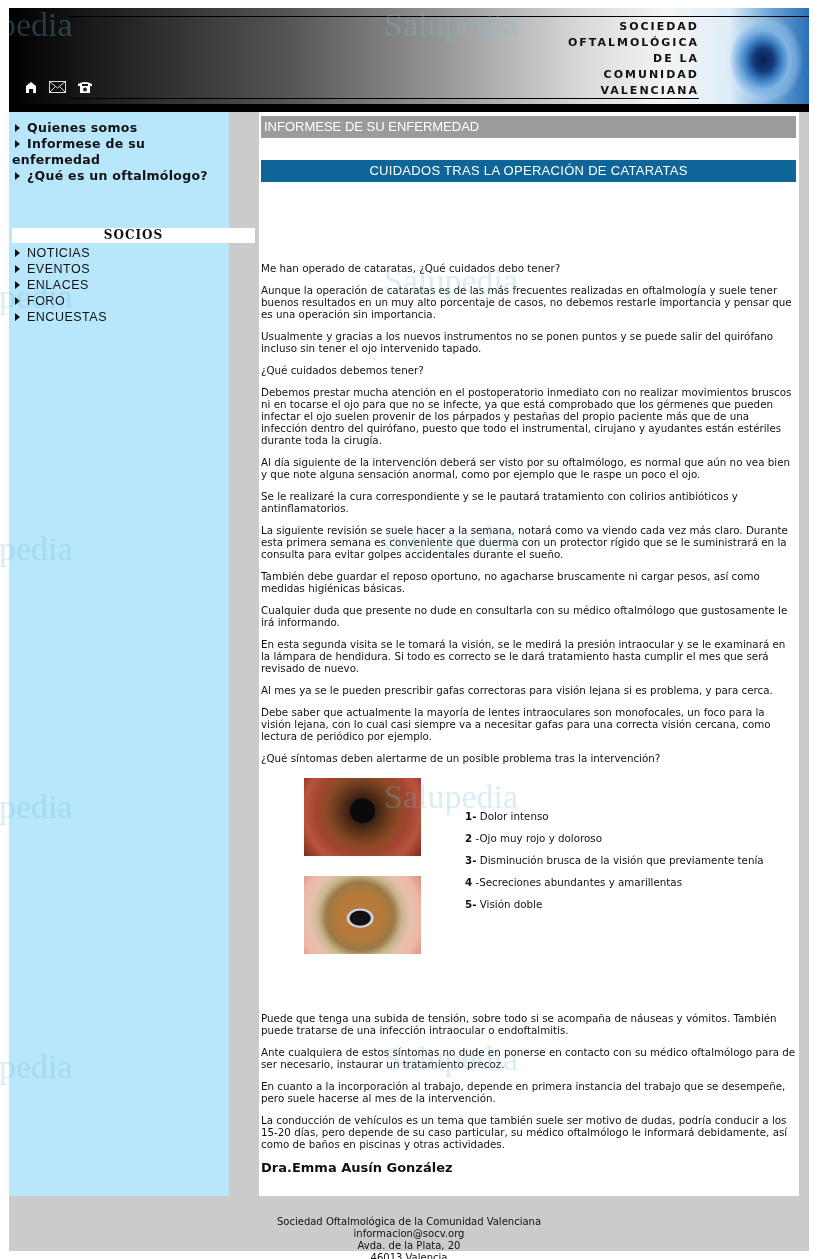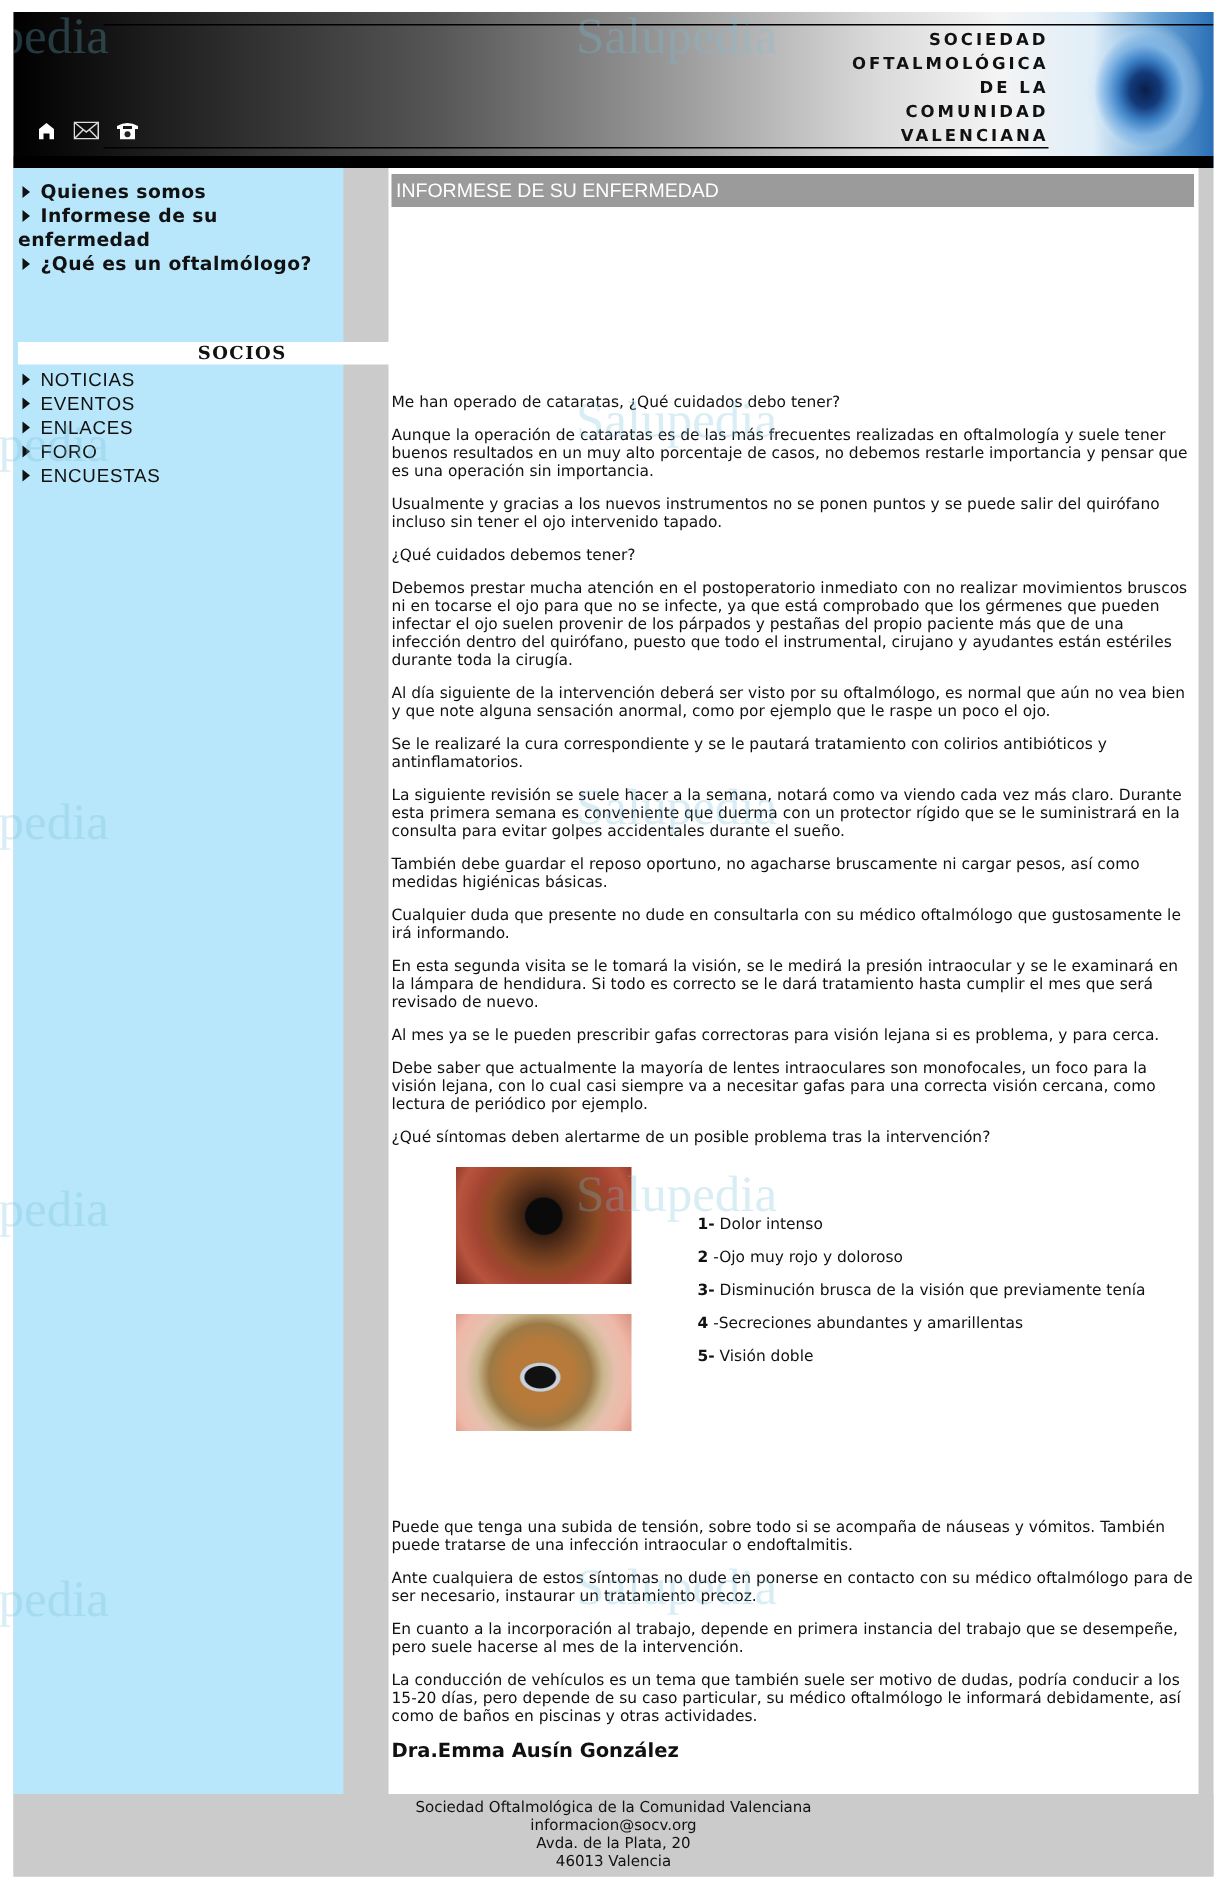--- a/index.html
+++ b/index.html
@@ -19,21 +19,21 @@
     .header .icons { position: absolute; left: 16px; top: 70px; display: flex; gap: 12px; align-items: center; }
     .header .icons span { display: inline-block; cursor: pointer; }
     .header-bar { position: absolute; left: 0; top: 96px; width: 800px; height: 8px; background: #000; }
 
     
     .sidebar { position: absolute; left: 0; top: 104px; width: 220px; height: 1084px; background: #b8e6fb; }
     .sidebar ul { list-style: none; margin: 0; padding: 0; }
     .sidebar .menu-top { position: absolute; left: 3px; top: 8px; }
     .sidebar .menu-top li { font-family: "DejaVu Sans", sans-serif; font-weight: bold; font-size: 12.5px; line-height: 16px; color: #111; letter-spacing: 0.3px; cursor: pointer; }
     .sidebar .bullet { display: inline-block; width: 0; height: 0; border-top: 4px solid transparent; border-bottom: 4px solid transparent; border-left: 5px solid #111; margin: 0 7px 1px 3px; vertical-align: middle; }
-    .sidebar .socios { position: absolute; left: 3px; top: 116px; width: 243px; height: 15px; background: #ffffff; text-align: center; font-family: "DejaVu Serif", serif; font-weight: bold; font-size: 12px; line-height: 15px; letter-spacing: 1px; color: #111; padding-left: 28px; }
+    .sidebar .socios { position: absolute; left: 3px; top: 116px; width: 243px; height: 15px; background: #ffffff; text-align: center; font-family: "DejaVu Serif", serif; font-weight: bold; font-size: 12px; line-height: 15px; letter-spacing: 1px; color: #111; }
     .sidebar .menu-socios { position: absolute; left: 3px; top: 133px; }
     .sidebar .menu-socios li { font-family: "Liberation Sans", sans-serif; font-weight: normal; font-size: 12.5px; line-height: 16px; color: #111; letter-spacing: 0.5px; cursor: pointer; }
 
     
     .content { position: absolute; left: 250px; top: 104px; width: 540px; height: 1084px; background: #ffffff; }
     .section-bar { position: absolute; left: 2px; top: 4px; width: 535px; height: 22px; background: #9b9b9b; color: #fff; font-family: "Liberation Sans", sans-serif; font-size: 13px; line-height: 22px; padding-left: 3px; box-sizing: border-box; }
     .title-bar { position: absolute; left: 2px; top: 48px; width: 535px; height: 22px; background: #0e6598; color: #fff; text-align: center; font-family: "Liberation Sans", sans-serif; font-size: 13px; line-height: 22px; letter-spacing: 0.3px; }
     .article { position: absolute; left: 2px; top: 150px; width: 535px; font-family: "DejaVu Sans", sans-serif; font-size: 10.3px; line-height: 12px; color: #111; }
     .article p { margin: 0 0 10px 0; }
     .article .q { font-weight: normal; }
@@ -43,21 +43,21 @@
     .eye-img.two { top: 102px; background: radial-gradient(ellipse 14px 10px at 48% 54%, #111 0 10px, #c9d2de 11px, #c8d0da 13px, transparent 14px), radial-gradient(circle at 48% 52%, #b77a3a 0 22px, #9c7a46 34px, #c9b68e 42px, #e6c0ae 50px, #efb8a8 60px, #d9907e 100%); }
     .symptom-list { position: absolute; left: 204px; top: 36px; width: 330px; }
     .symptom-list .item { margin-bottom: 10px; }
     .symptom-list b { font-weight: bold; }
     .signature { font-family: "DejaVu Sans", sans-serif; font-weight: bold; font-size: 13px; line-height: 16px; color: #111; margin-top: 4px; }
 
     
     .wm { position: absolute; font-family: "Liberation Serif", serif; font-size: 34px; color: rgba(120, 190, 215, 0.28); pointer-events: none; }
 
     
-    .footer { position: absolute; left: 0; top: 1188px; width: 800px; height: 55px; background: #cbcbcb; text-align: center; font-family: "DejaVu Sans", sans-serif; font-size: 10px; line-height: 12px; color: #111; padding-top: 4px; box-sizing: border-box; }
+    .footer { position: absolute; left: 0; top: 1188px; width: 800px; height: 55px; background: #cbcbcb; text-align: center; font-family: "DejaVu Sans", sans-serif; font-size: 10px; line-height: 12px; color: #111; padding-top: 20px; box-sizing: border-box; }
     .footer a { color: #111; text-decoration: none; }
   </style>
 </head>
 <body>
 
 <div class="page">
 
   <div class="header">
     <div class="line-top"></div>
     <div class="line-bottom"></div>
@@ -109,20 +109,21 @@
       <li><span class="bullet"></span><span>ENCUESTAS</span></li>
     </ul>
     <div class="wm" style="left:-10px; top:166px;">pedia</div>
     <div class="wm" style="left:-10px; top:418px;">pedia</div>
     <div class="wm" style="left:-10px; top:676px;">pedia</div>
     <div class="wm" style="left:-10px; top:936px;">pedia</div>
   </div>
 
   <div class="content">
     <div class="section-bar">INFORMESE DE SU ENFERMEDAD</div>
+    <div class="title-bar">CUIDADOS TRAS LA OPERACIÓN DE CATARATAS</div>
 
     <div class="article">
       <p class="q">Me han operado de cataratas, ¿Qué cuidados debo tener?</p>
       <p>Aunque la operación de cataratas es de las más frecuentes realizadas en oftalmología y suele tener buenos resultados en un muy alto porcentaje de casos, no debemos restarle importancia y pensar que es una operación sin importancia.</p>
       <p>Usualmente y gracias a los nuevos instrumentos no se ponen puntos y se puede salir del quirófano incluso sin tener el ojo intervenido tapado.</p>
       <p class="q">¿Qué cuidados debemos tener?</p>
       <p>Debemos prestar mucha atención en el postoperatorio inmediato con no realizar movimientos bruscos ni en tocarse el ojo para que no se infecte, ya que está comprobado que los gérmenes que pueden infectar el ojo suelen provenir de los párpados y pestañas del propio paciente más que de una infección dentro del quirófano, puesto que todo el instrumental, cirujano y ayudantes están estériles durante toda la cirugía.</p>
       <p>Al día siguiente de la intervención deberá ser visto por su oftalmólogo, es normal que aún no vea bien y que note alguna sensación anormal, como por ejemplo que le raspe un poco el ojo.</p>
       <p>Se le realizaré la cura correspondiente y se le pautará tratamiento con colirios antibióticos y antinflamatorios.</p>
       <p>La siguiente revisión se suele hacer a la semana, notará como va viendo cada vez más claro. Durante esta primera semana es conveniente que duerma con un protector rígido que se le suministrará en la consulta para evitar golpes accidentales durante el sueño.</p>

